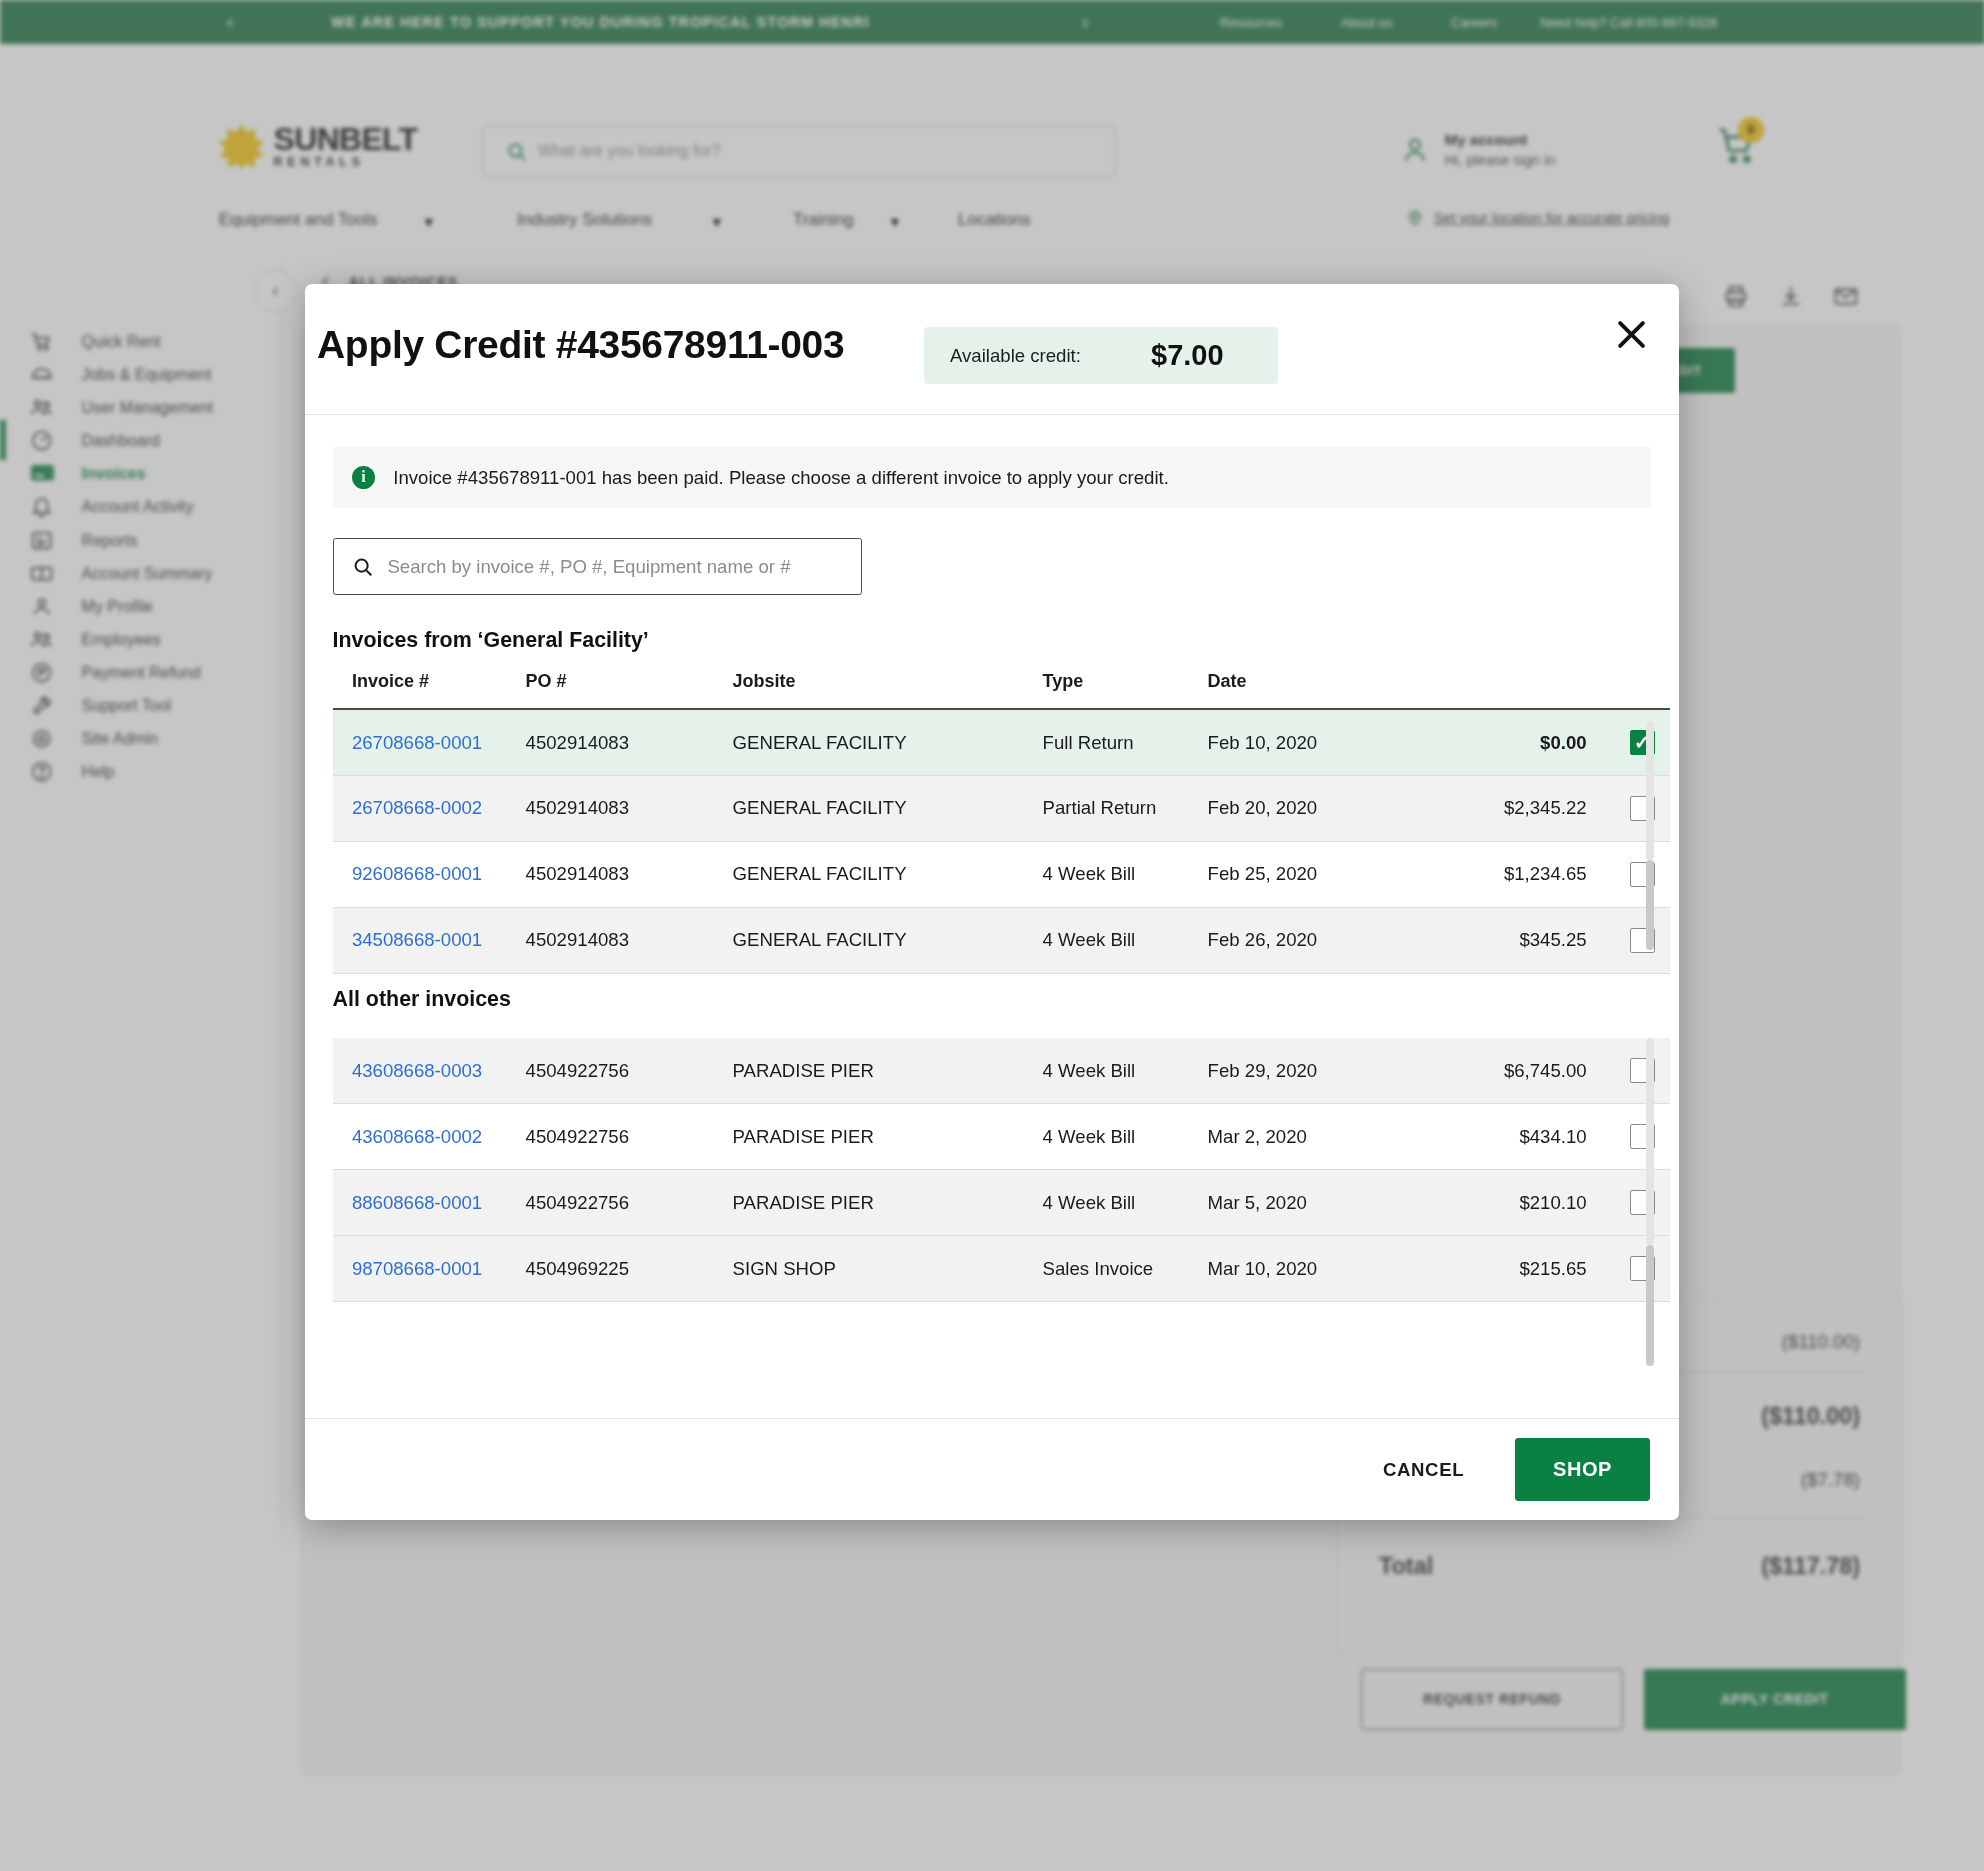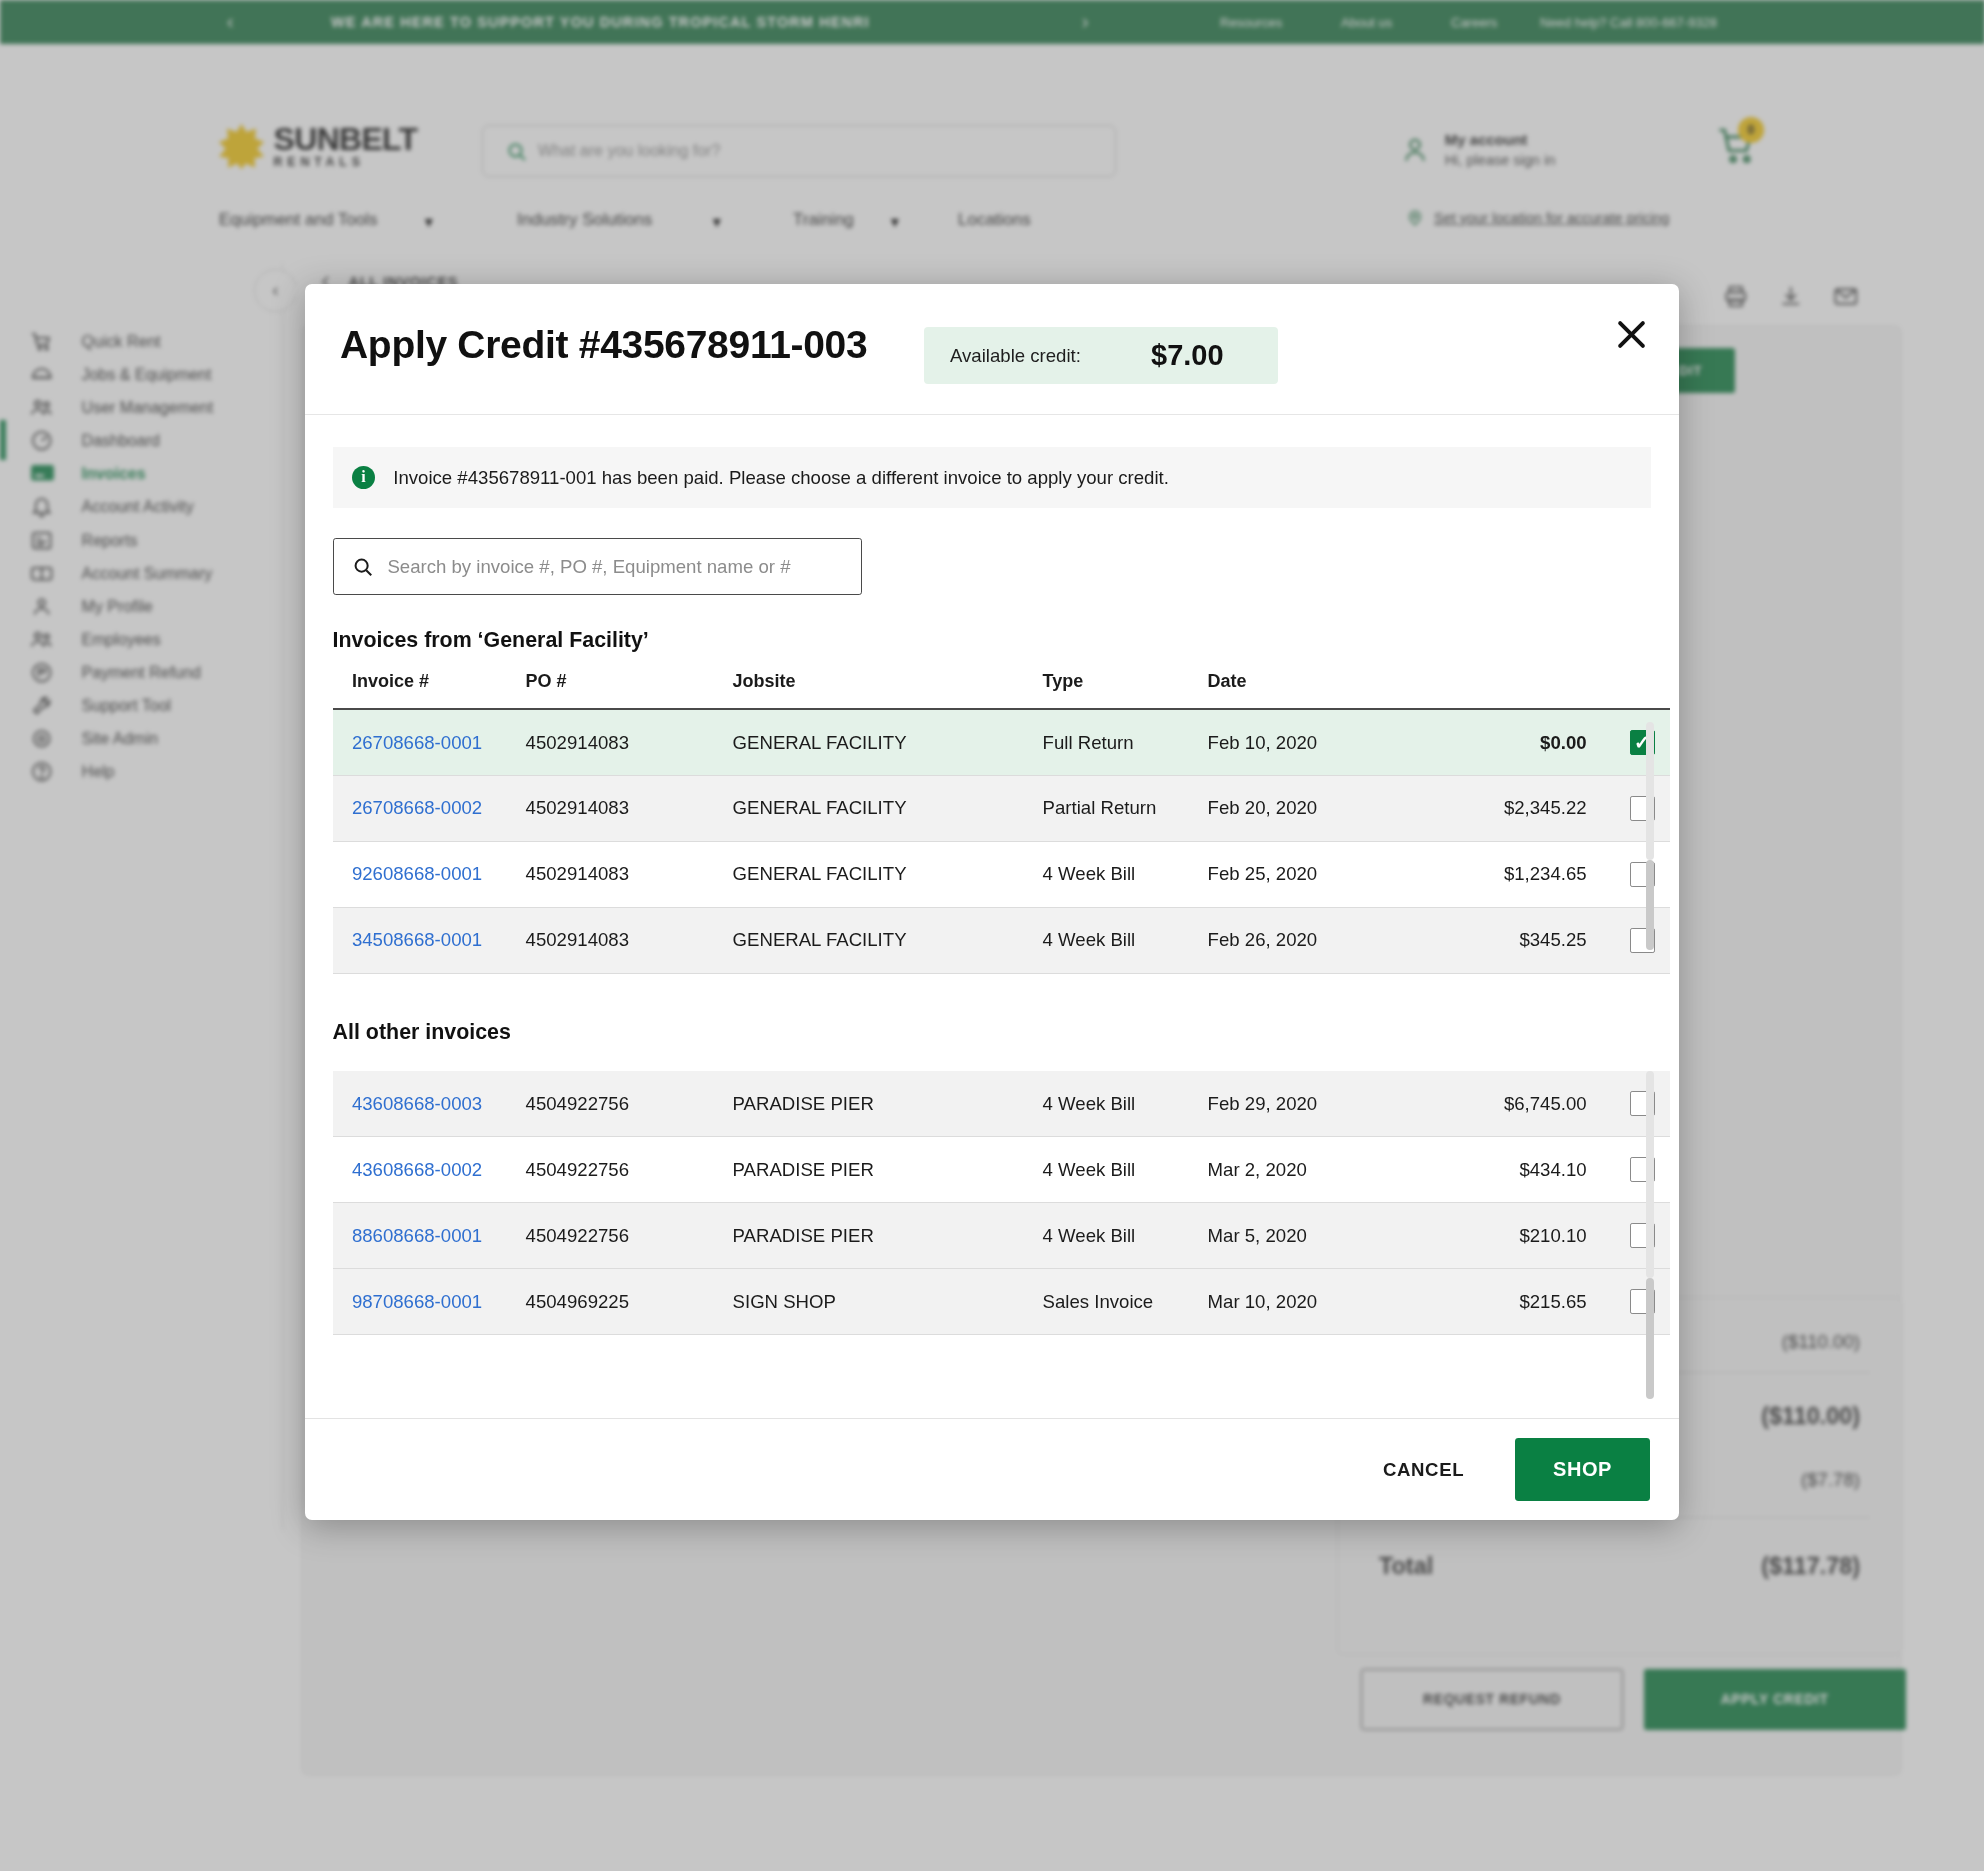--- a/index.html
+++ b/index.html
@@ -136,21 +136,21 @@
   
   #modal {
     position: absolute;
     left: 305px; top: 284px; width: 1374px; height: 1236px;
     background:#ffffff; border-radius: 6.9px;
     box-shadow: 0 6.9px 34px rgba(0,0,0,0.28);
     overflow: visible;
   }
   .modal-head { position:relative; height: 131px; border-bottom: 0.7px solid #e6e6e6; }
   .modal-title {
-    position:absolute; left: 35px; top: 39px;
+    position:absolute; left: 12px; top: 39px;
     font-size: 39px; font-weight: 800; color:#111; letter-spacing:-0.3px; white-space:nowrap;
   }
   .credit-pill {
     position:absolute; left: 619px; top: 43px; width: 354px; height: 57px;
     background:#e4f2e9; border-radius: 4.1px; display:flex; align-items:center;
   }
   .credit-lbl { position:absolute; left: 26px; font-size: 18.6px; color:#1e1e1e; }
   .credit-val { position:absolute; left: 227px; font-size: 29px; font-weight:800; color:#111; }
   .close-x {
     position:absolute; right: 25px; top: 27.6px; width: 45px; height: 45px;
@@ -601,21 +601,21 @@
             <td class="col-date">Feb 26, 2020</td>
             <td class="col-amt">$345.25</td>
             <td class="col-chk"><span class="chk"></span></td>
           </tr>
         </tbody>
       </table>
       <div class="vscroll" style="top:66px;height:138px;background:#e4e4e4"></div>
       <div class="vscroll" style="top:204px;height:90px"></div>
     </div>
 
-    <div class="sec-title" style="margin-top:46px">All other invoices</div>
+    <div class="sec-title" style="margin-top:13px">All other invoices</div>
 
     <div class="scroll-region" style="margin-top:26px">
       <table class="inv">
         <tbody>
           <tr class="row-alt rowline">
             <td class="col-inv"><span class="inv-link">43608668-0003</span></td>
             <td class="col-po">4504922756</td>
             <td class="col-job">PARADISE PIER</td>
             <td class="col-type">4 Week Bill</td>
             <td class="col-date">Feb 29, 2020</td>

